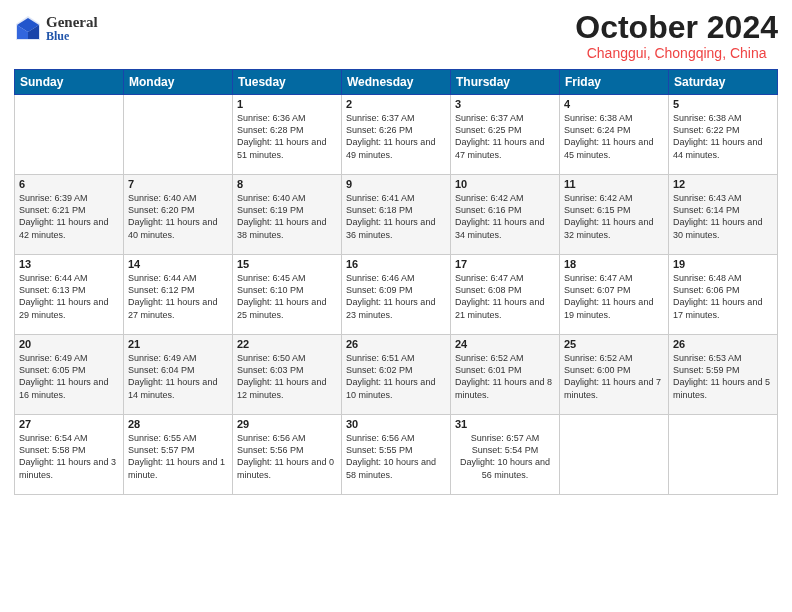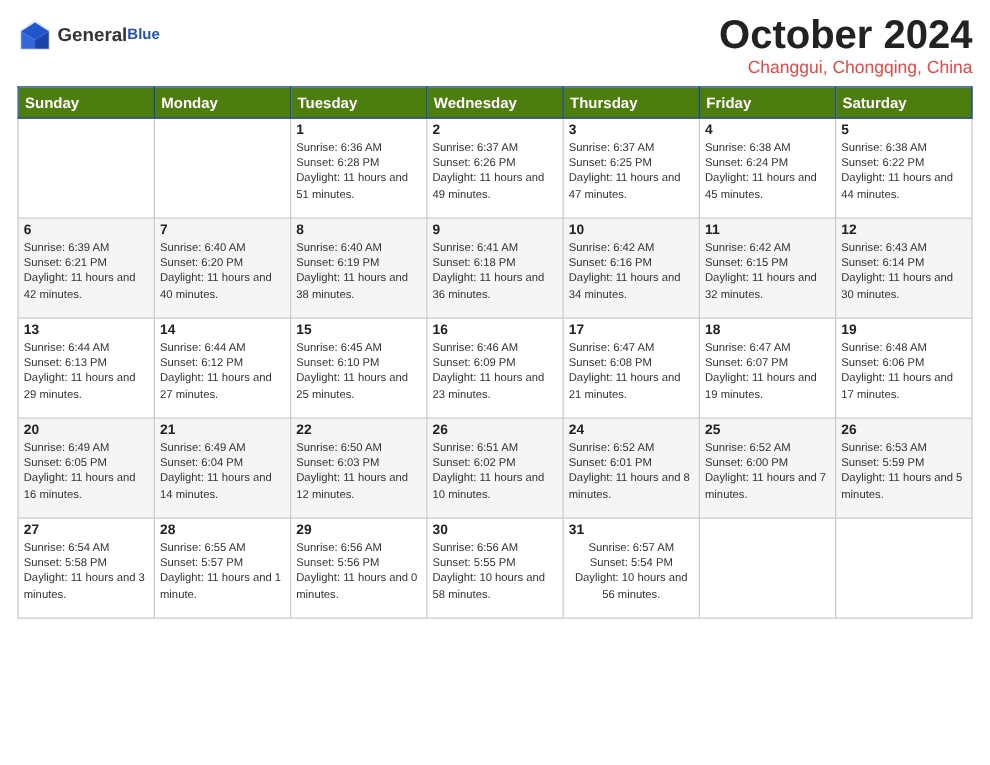--- a/index.html
+++ b/index.html
@@ -21,58 +21,59 @@
       align-items: flex-start;
       margin-bottom: 8px;
     }
     .logo {
       display: flex;
       align-items: center;
       margin-top: 4px;
     }
     .logo-text {
       display: flex;
-      flex-direction: row;
+      flex-direction: column;
       line-height: 1;
+      font-family: Liberation Serif, serif;
     }
     .logo-general {
       font-size: 15px;
       font-weight: bold;
       color: #333;
     }
     .logo-blue {
       font-size: 12px;
       font-weight: bold;
       color: #2255aa;
     }
     .logo-icon {
       width: 28px;
       height: 28px;
       margin-right: 4px;
     }
     .title-block {
-      text-align: right;
+      text-align: center;
     }
     .month-title {
       font-size: 32px;
       font-weight: bold;
       color: #222;
       line-height: 1.1;
     }
     .location {
       font-size: 14px;
       color: #ef4444;
     }
     .calendar {
       width: 100%;
       border-collapse: collapse;
       table-layout: fixed;
     }
     .calendar th {
-      background-color: #4d7c0f;
+      background-color: #0369a1;
       color: #fff;
       text-align: left;
       padding: 5px 5px;
       font-size: 12px;
       font-weight: bold;
       border: 1px solid #1a44aa;
     }
     .calendar td {
       border: 1px solid #ccc;
       vertical-align: top;

